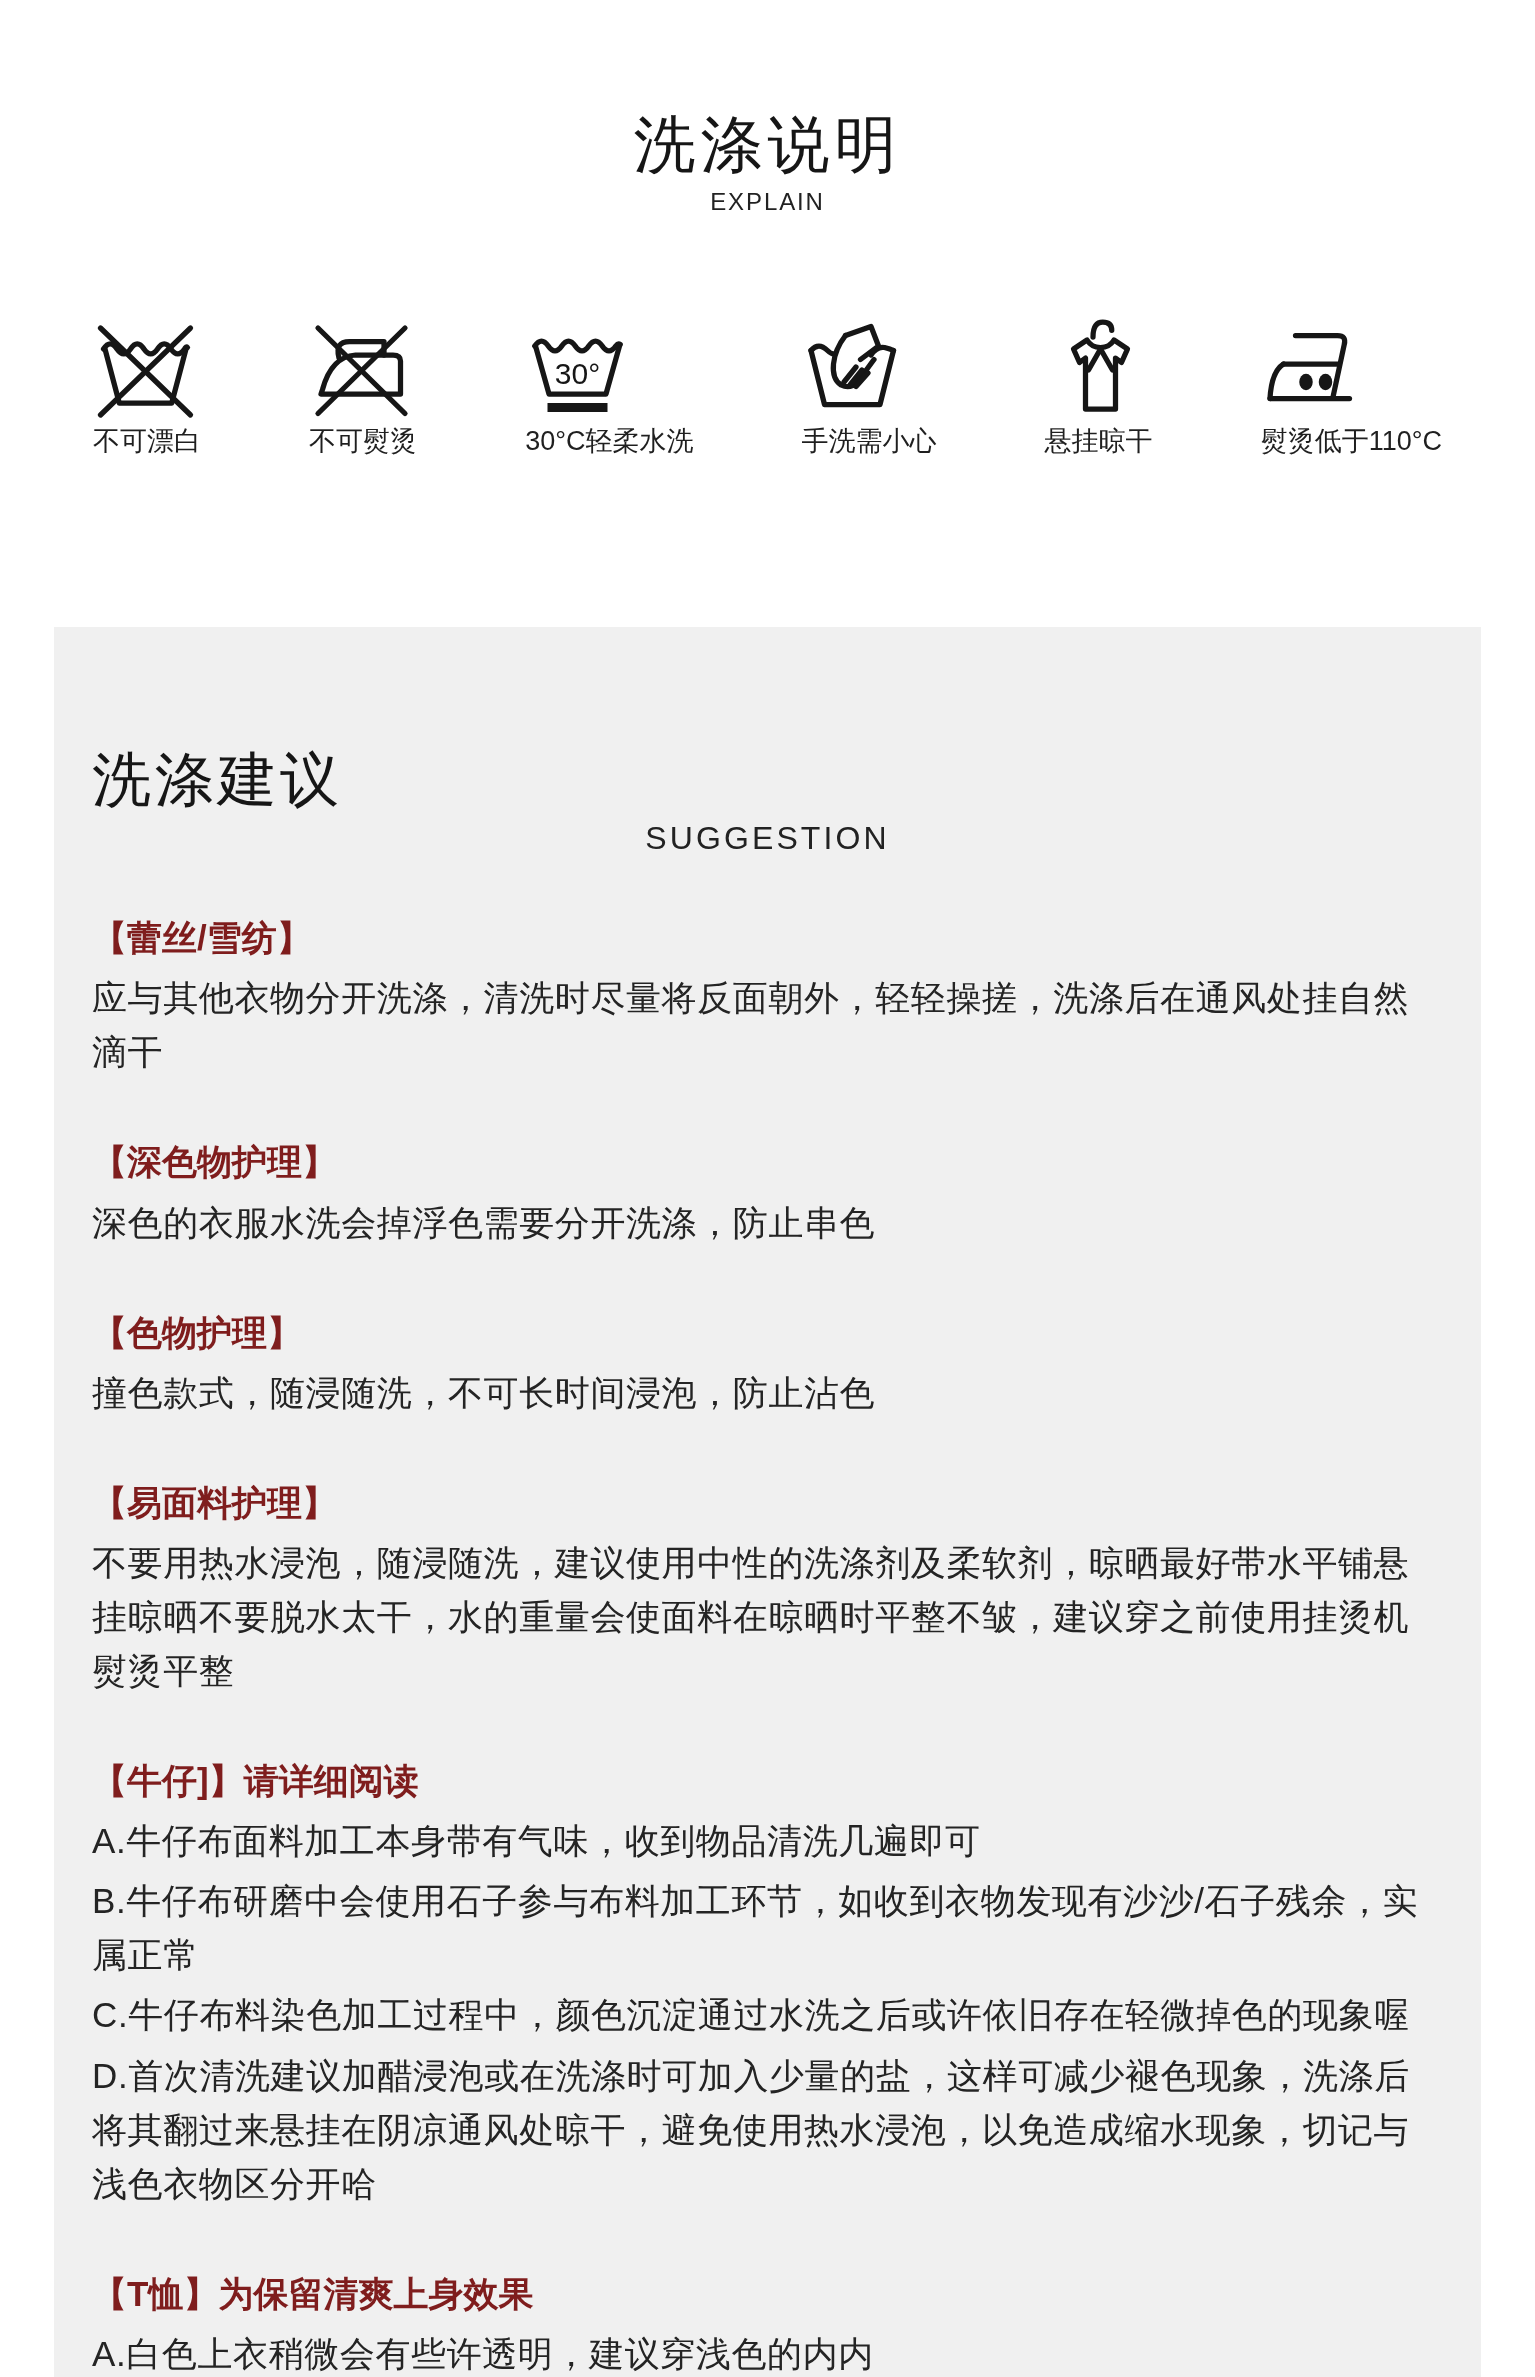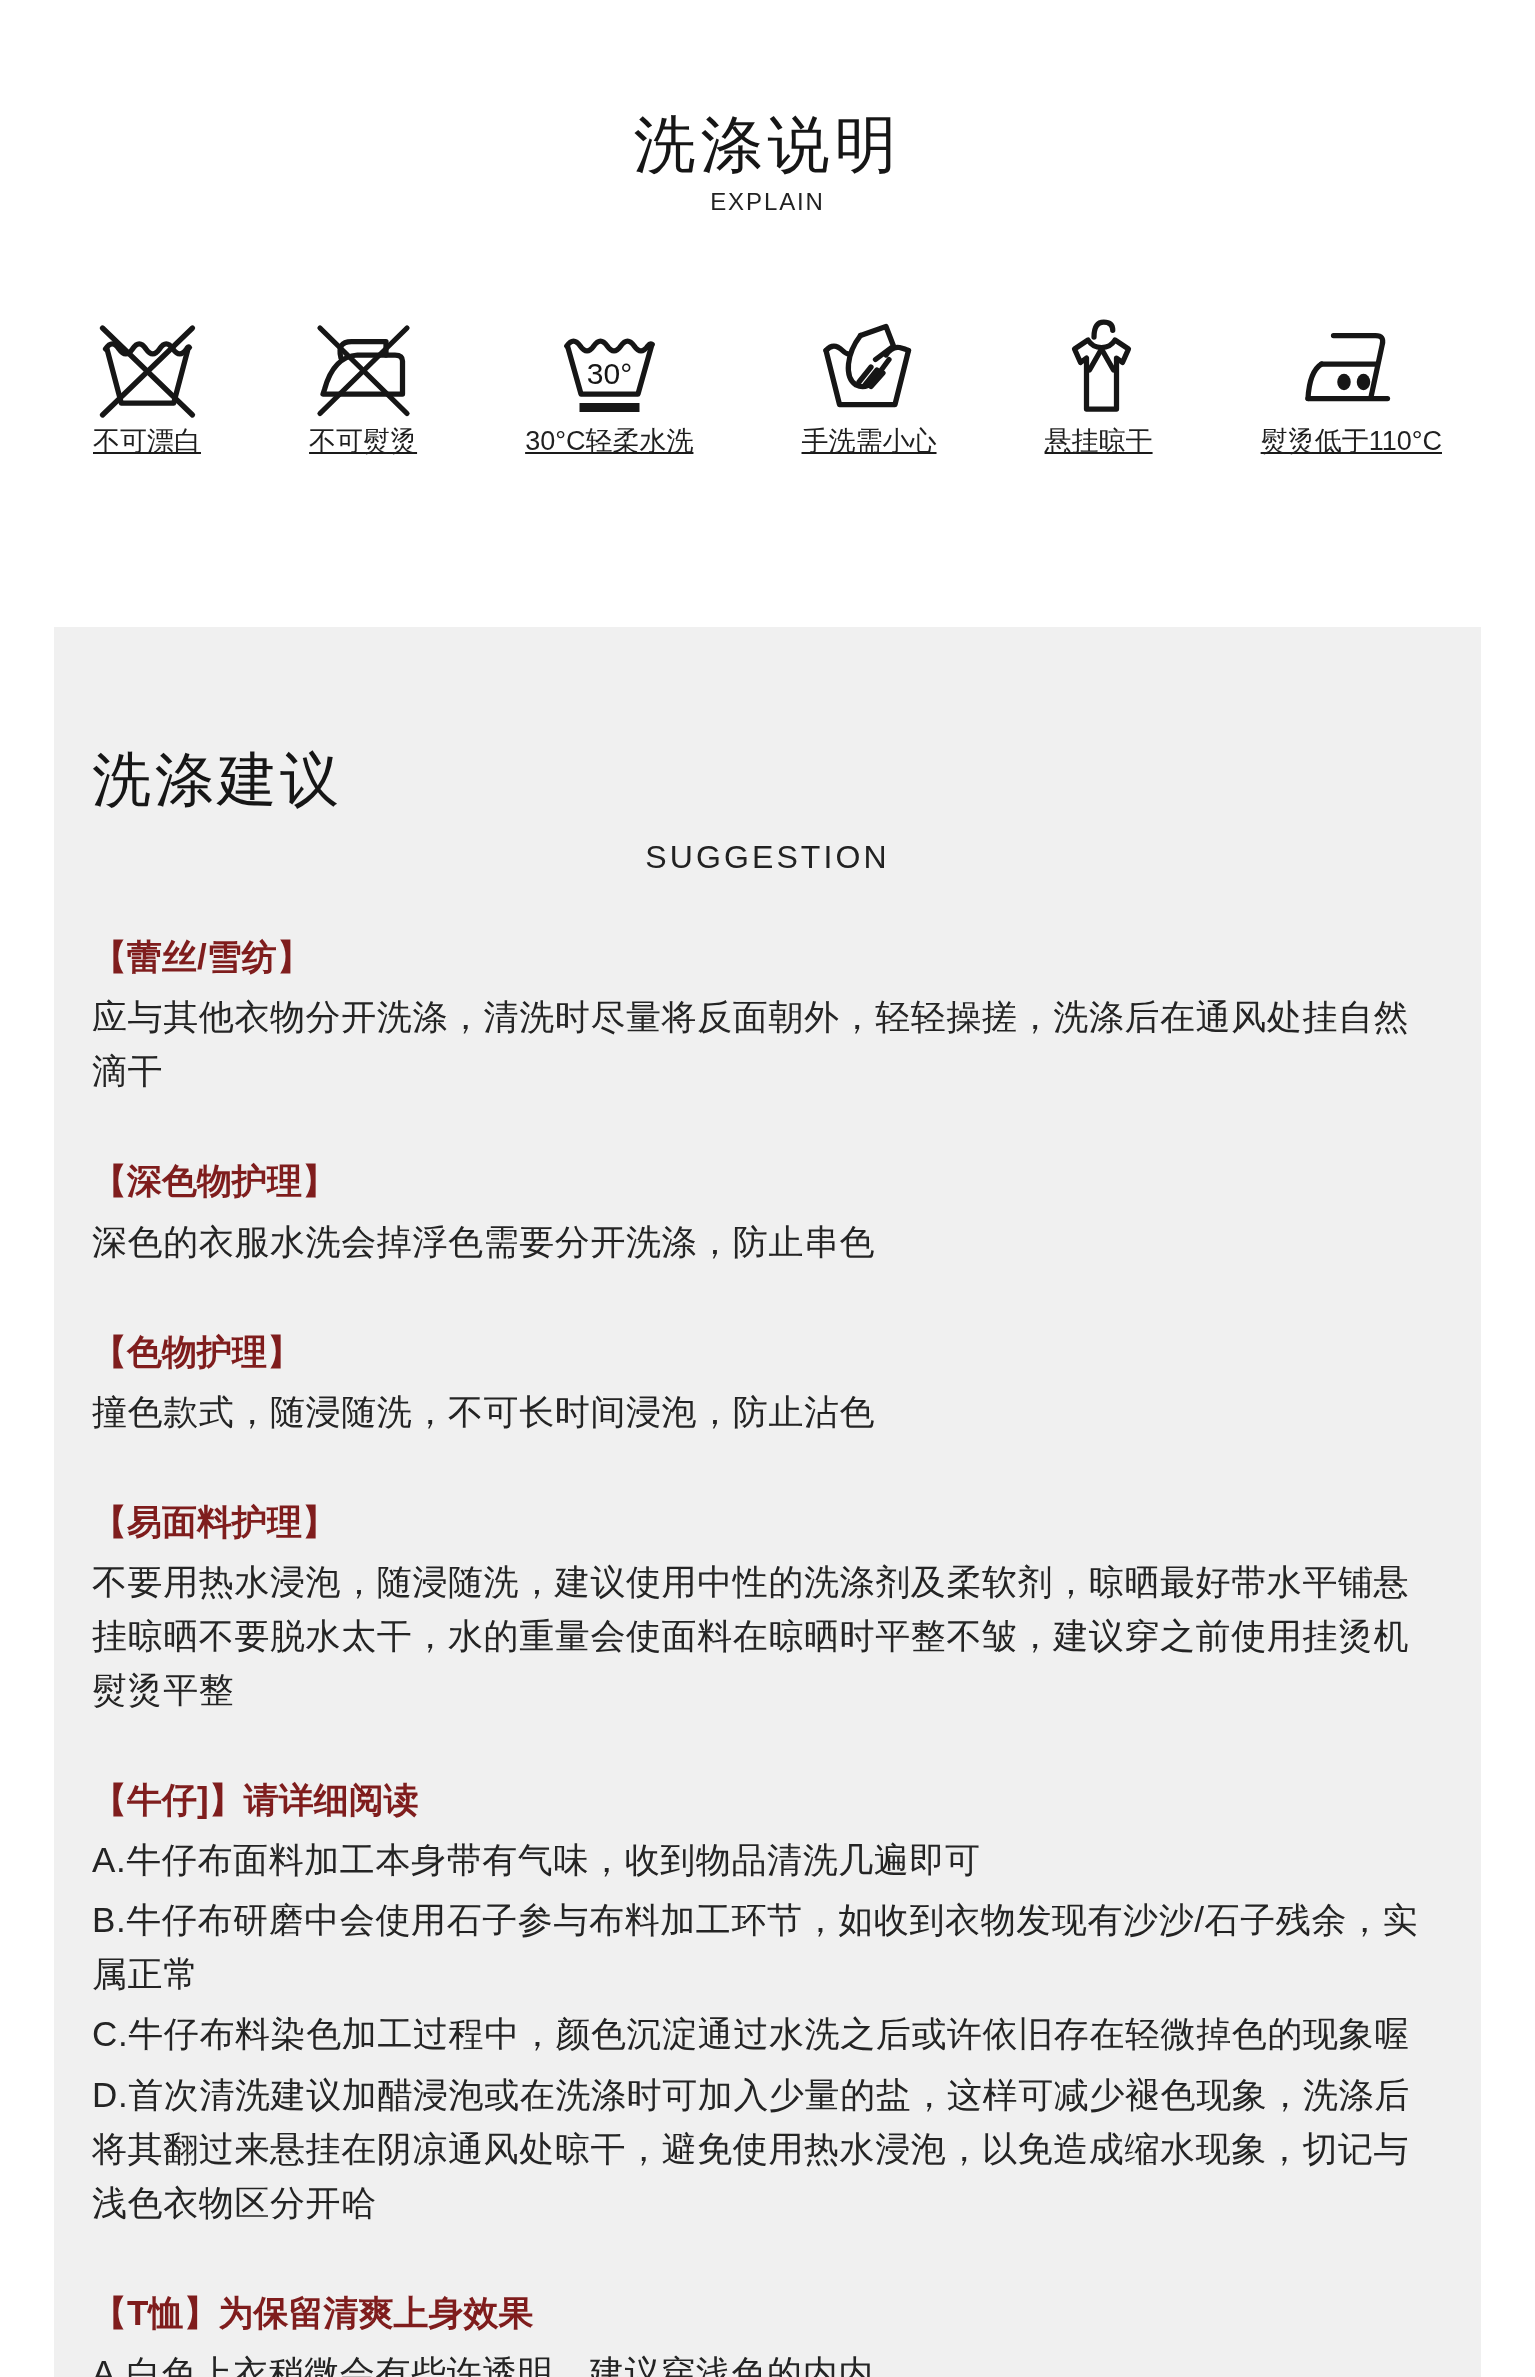--- a/index.html
+++ b/index.html
@@ -35,22 +35,21 @@
   .icons-row {
     margin-top: 102px;
     padding: 0 93px;
     display: flex;
     justify-content: space-between;
     align-items: flex-end;
   }
   .care-item {
     display: flex;
     flex-direction: column;
-    align-items: center;
-    text-decoration: underline;
+    align-items: flex-start;
   }
   .care-item svg { width: 105px; height: 105px; display: block; }
   .care-label {
     margin-top: 4px;
     font-size: 27px;
     line-height: 1.2;
     color: #1f1f1f;
     white-space: nowrap;
   }
   .ic { stroke: #161616; stroke-width: 7; fill: none; stroke-linecap: round; stroke-linejoin: round; }
@@ -71,21 +70,21 @@
     font-weight: 500;
     letter-spacing: 3.7px;
     line-height: 1.2;
     color: #161616;
   }
   .panel-sub {
     text-align: center;
     font-size: 32px;
     font-weight: 400;
     letter-spacing: 3.1px;
-    margin-top: 22px;
+    margin-top: 3px;
     line-height: 1.2;
     color: #222222;
   }
   .sections { margin-top: 54px; }
   .section { margin-top: 56px; }
   .section:first-child { margin-top: 0; }
   .section h3 {
     margin: 0 0 3.7px 0;
     font-size: 35px;
     font-weight: 700;

